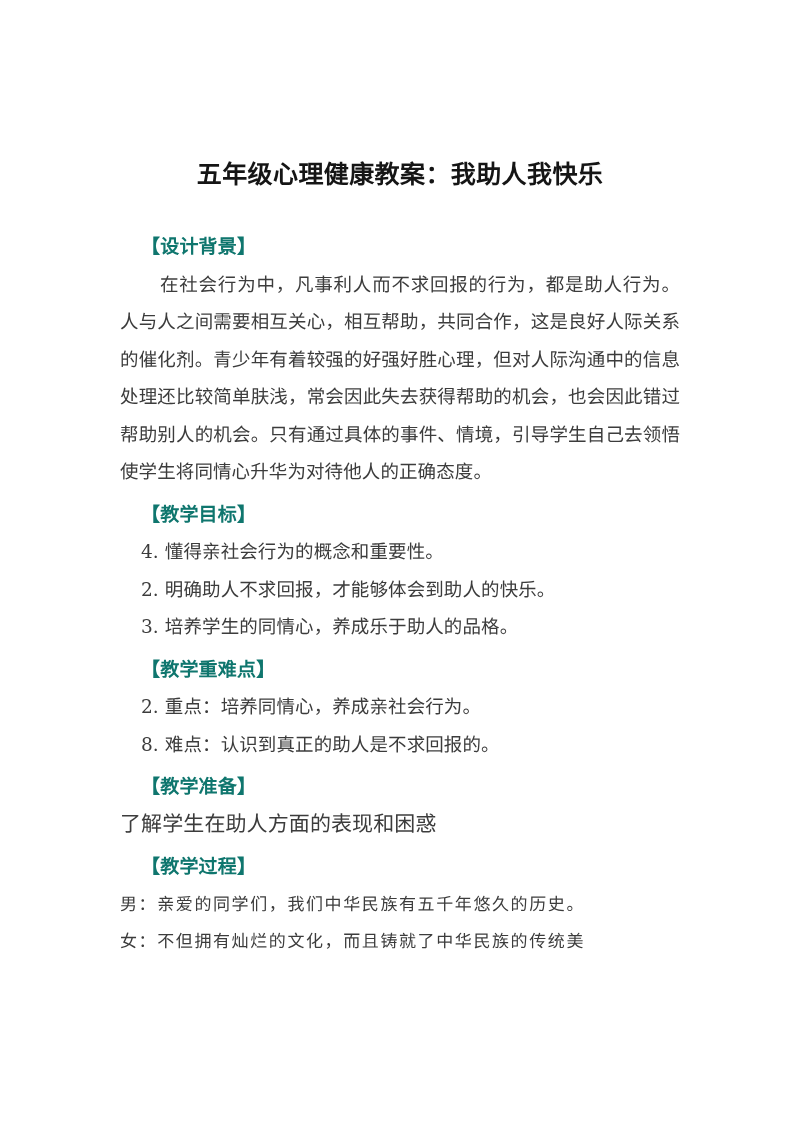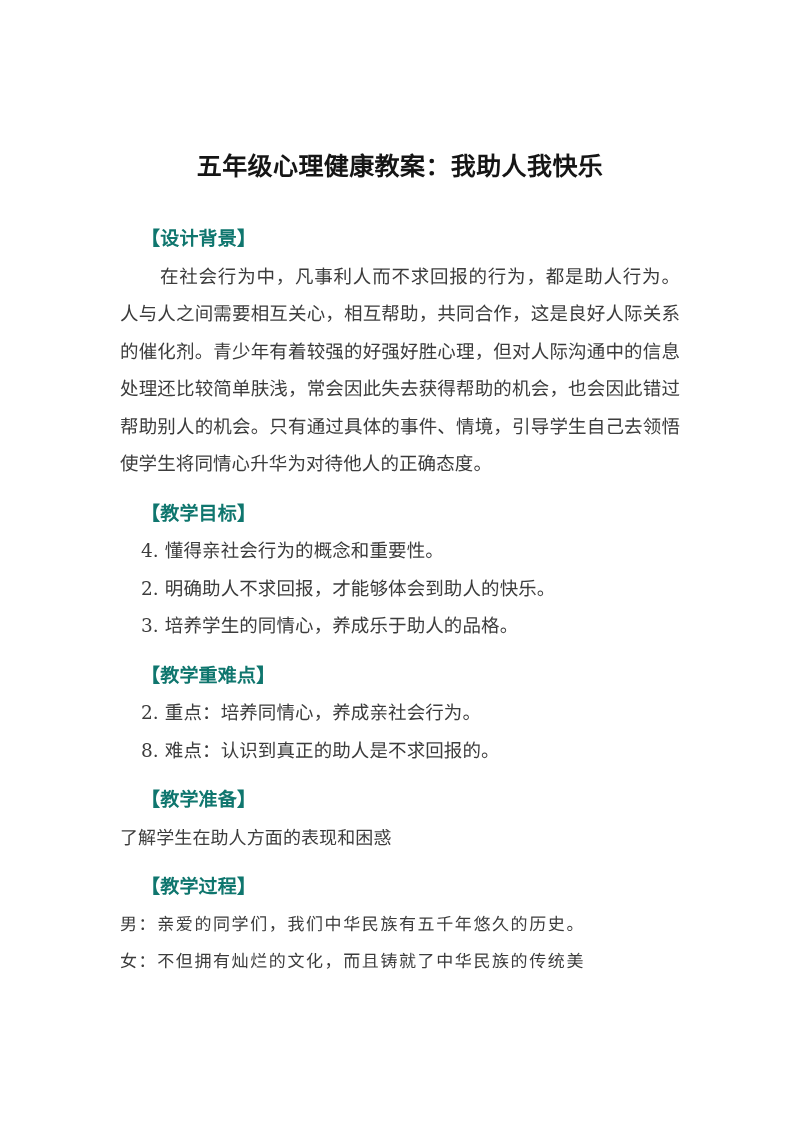--- a/index.html
+++ b/index.html
@@ -28,21 +28,21 @@
     width: 560px;
   }
   .doc-title {
     font-family: "DejaVu Sans", "Liberation Sans", sans-serif;
     font-weight: bold;
     font-size: 25px;
     line-height: 34px;
     color: #151515;
     text-align: center;
     letter-spacing: 0.4px;
-    margin: 8px;
+    margin: 16px;
     padding-top: 142px;
     padding-bottom: 0;
     white-space: nowrap;
   }
   .block {
     margin-top: 36px;
   }
   .section-head {
     font-family: "DejaVu Sans", "Liberation Sans", sans-serif;
     font-weight: bold;
@@ -81,38 +81,38 @@
     font-family: "DejaVu Serif", "Liberation Serif", serif;
     font-size: 18.5px;
     line-height: 37.5px;
     color: #3c3c3c;
     text-indent: 21px;
     letter-spacing: 0.1px;
     white-space: nowrap;
   }
   .plain-line {
     font-family: "DejaVu Serif", "Liberation Serif", serif;
-    font-size: 18px;
+    font-size: 21px;
     line-height: 37.5px;
     color: #3c3c3c;
     text-indent: 0px;
     letter-spacing: 0.1px;
     white-space: nowrap;
   }
   .dialog-line {
     font-family: "DejaVu Serif", "Liberation Serif", serif;
     font-size: 17px;
     line-height: 37.5px;
     color: #3c3c3c;
     text-indent: 0px;
     letter-spacing: 1.6px;
     white-space: nowrap;
     overflow: hidden;
   }
-  .tight { margin-top: 12px; }
+  .tight { margin-top: 5px; }
 </style>
 </head>
 <body>
 
 <div class="page">
   <div class="content">
 
     <h1 class="doc-title">五年级心理健康教案：我助人我快乐</h1>
 
     <div class="block">

